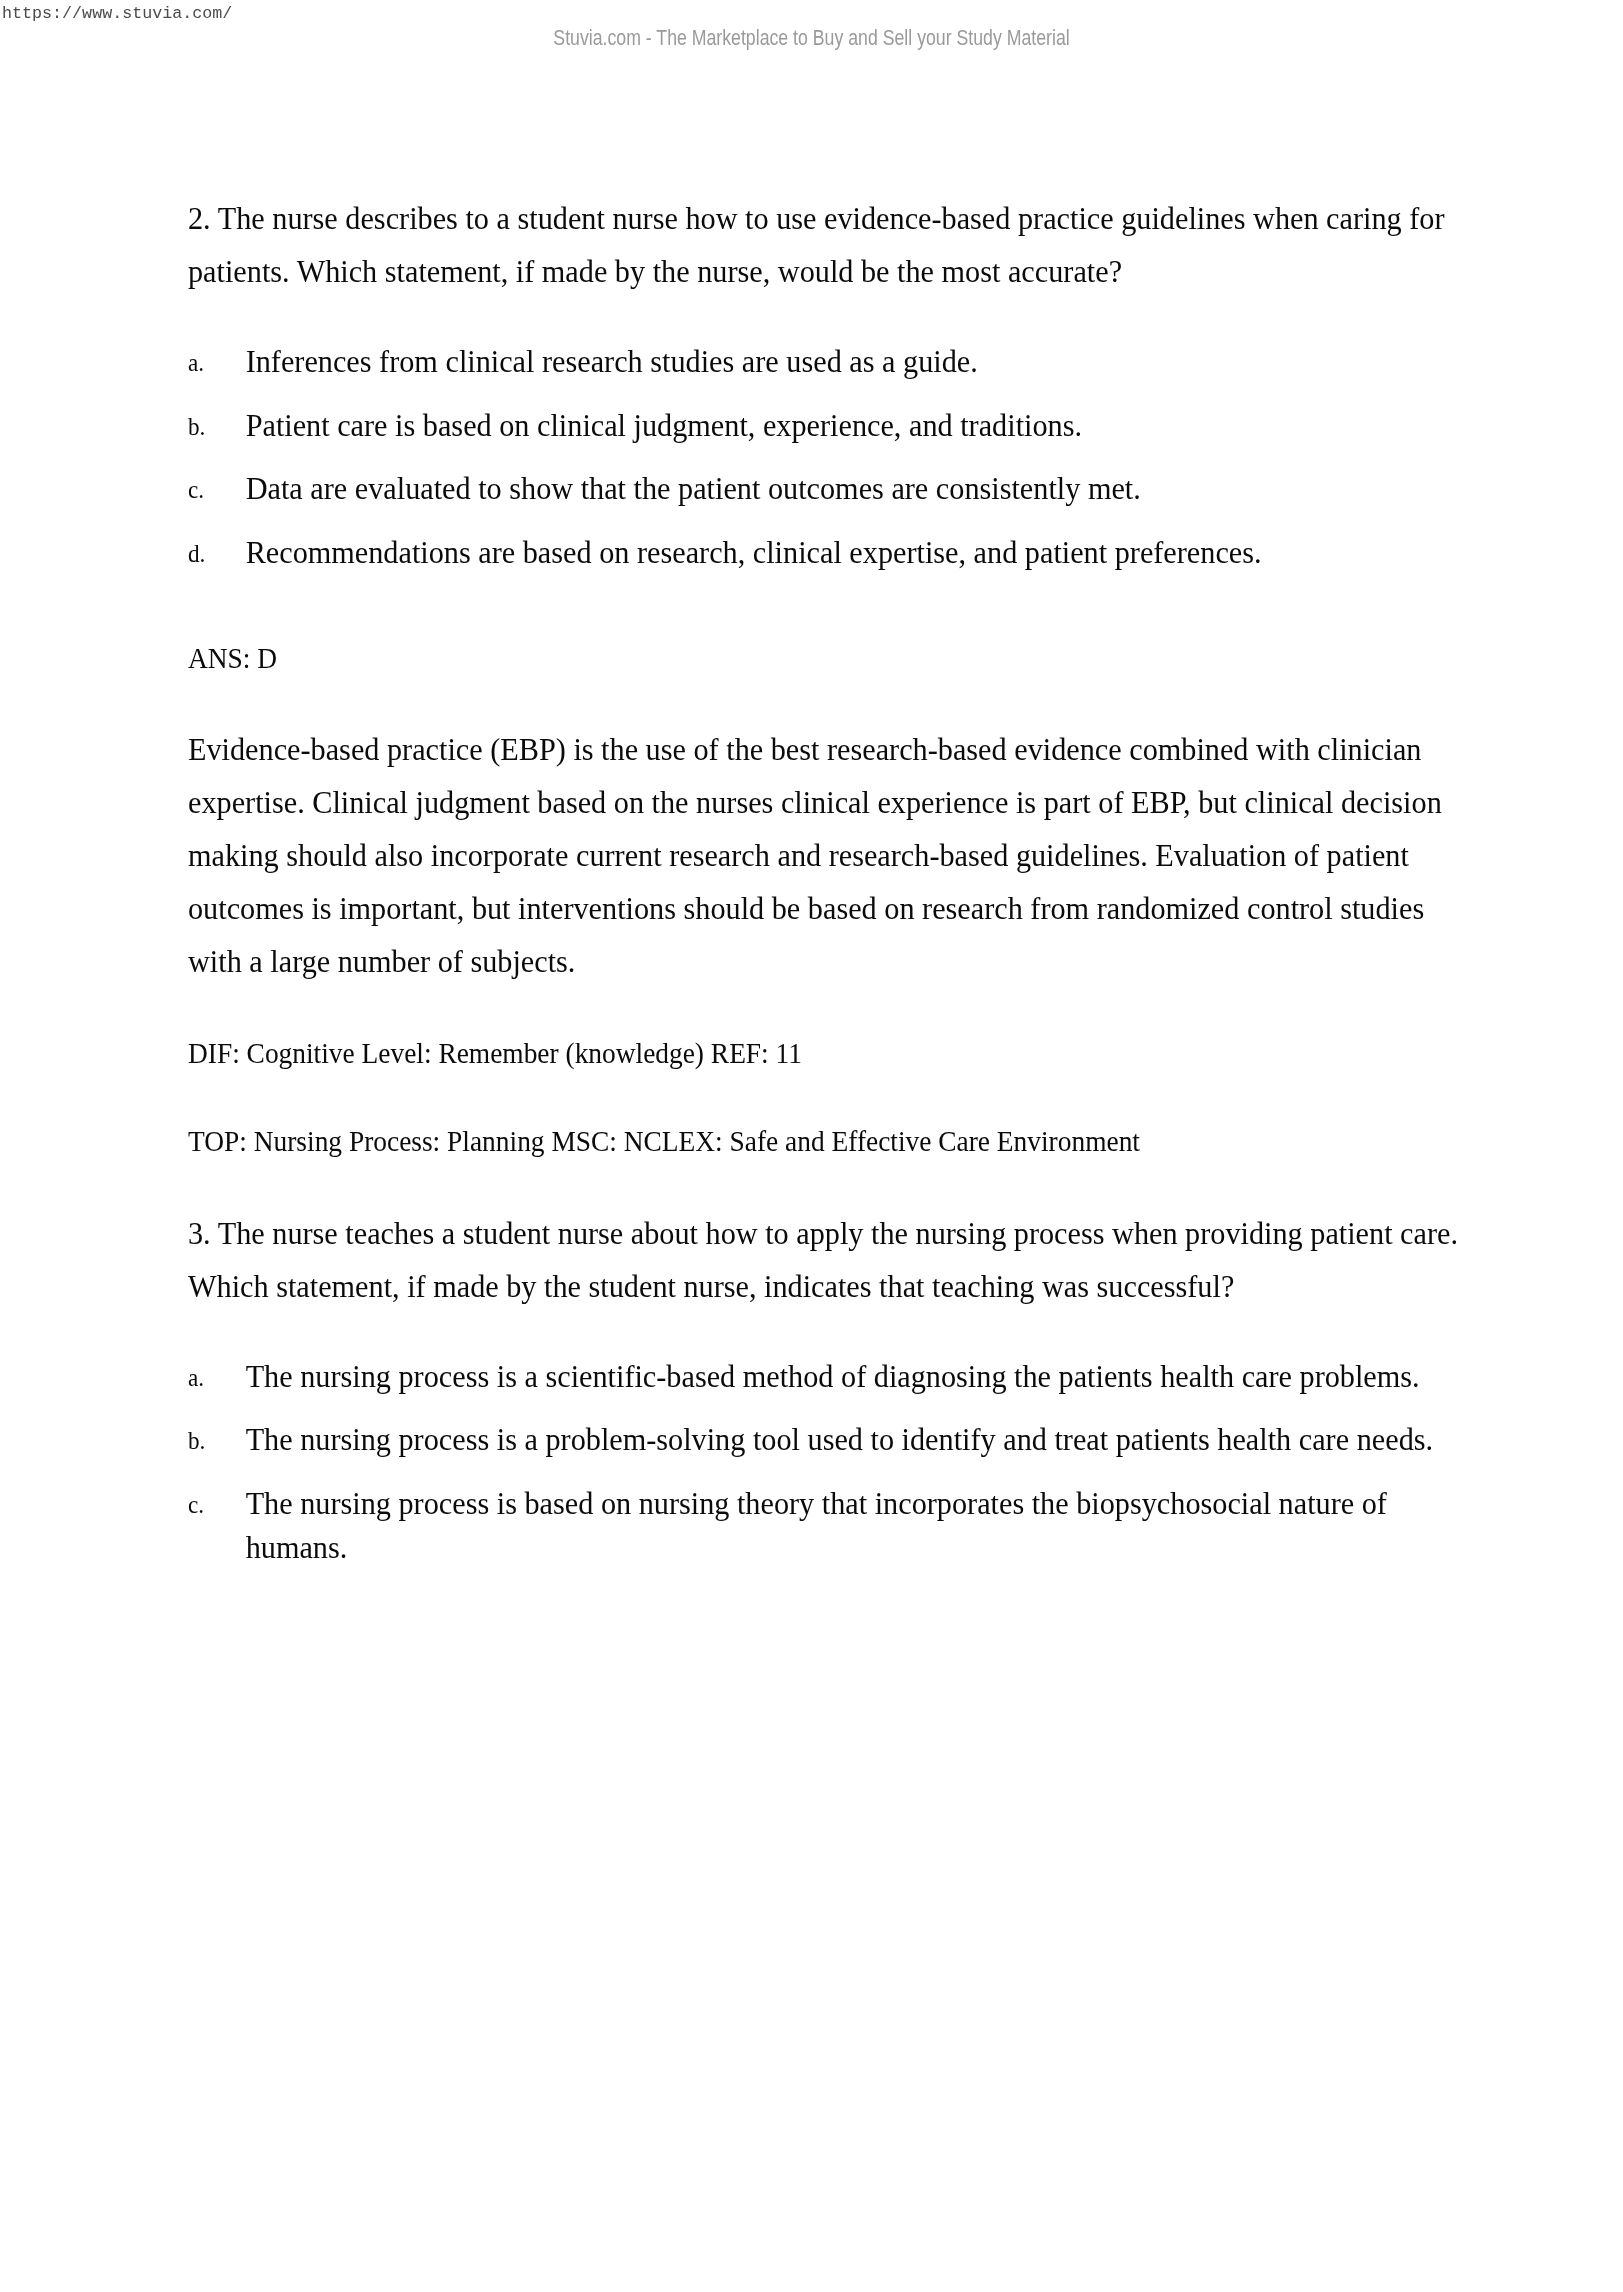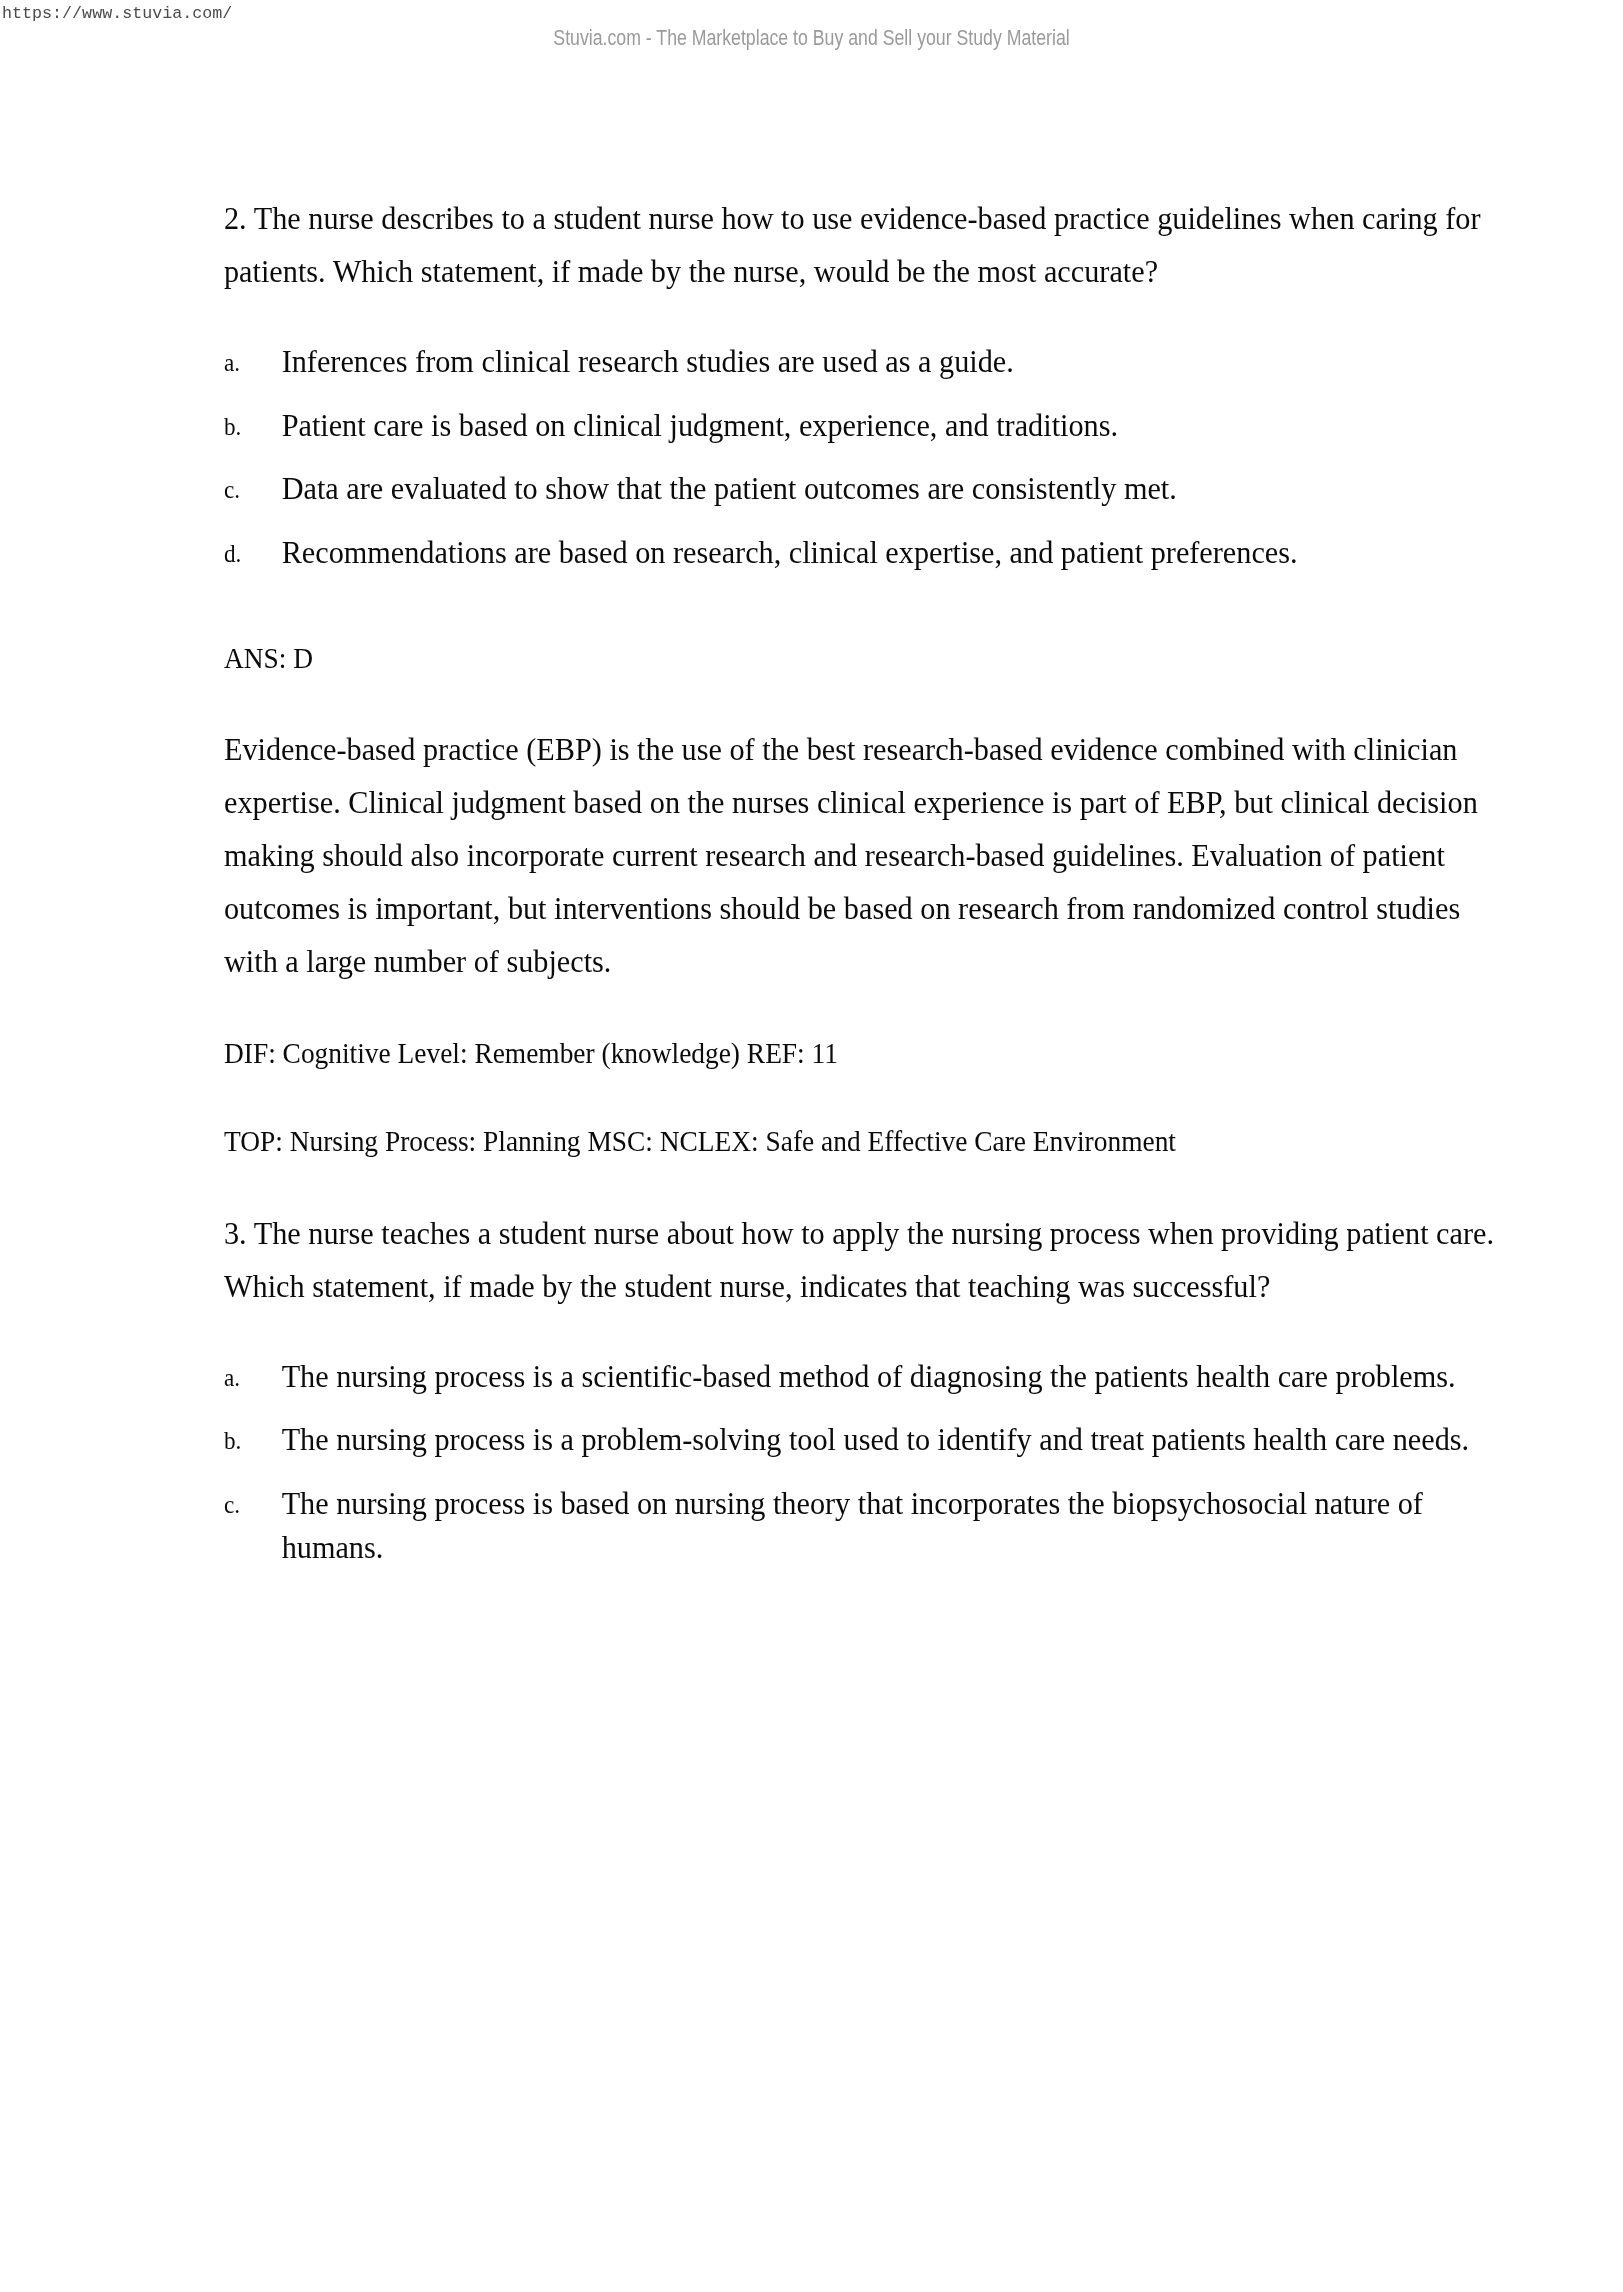--- a/index.html
+++ b/index.html
@@ -41,21 +41,20 @@
     transform-origin: center top;
     white-space: nowrap;
   }
 
   
   .content {
     position: absolute;
     left: 188px;
     top: 192px;
     width: 1274px;
-    margin-left: 36px;
   }
 
   
   .para {
     font-size: 32px;
     line-height: 53px;
     color: #0b0b0b;
     text-align: left;
     margin: 0;
     transform: scaleX(0.945);

